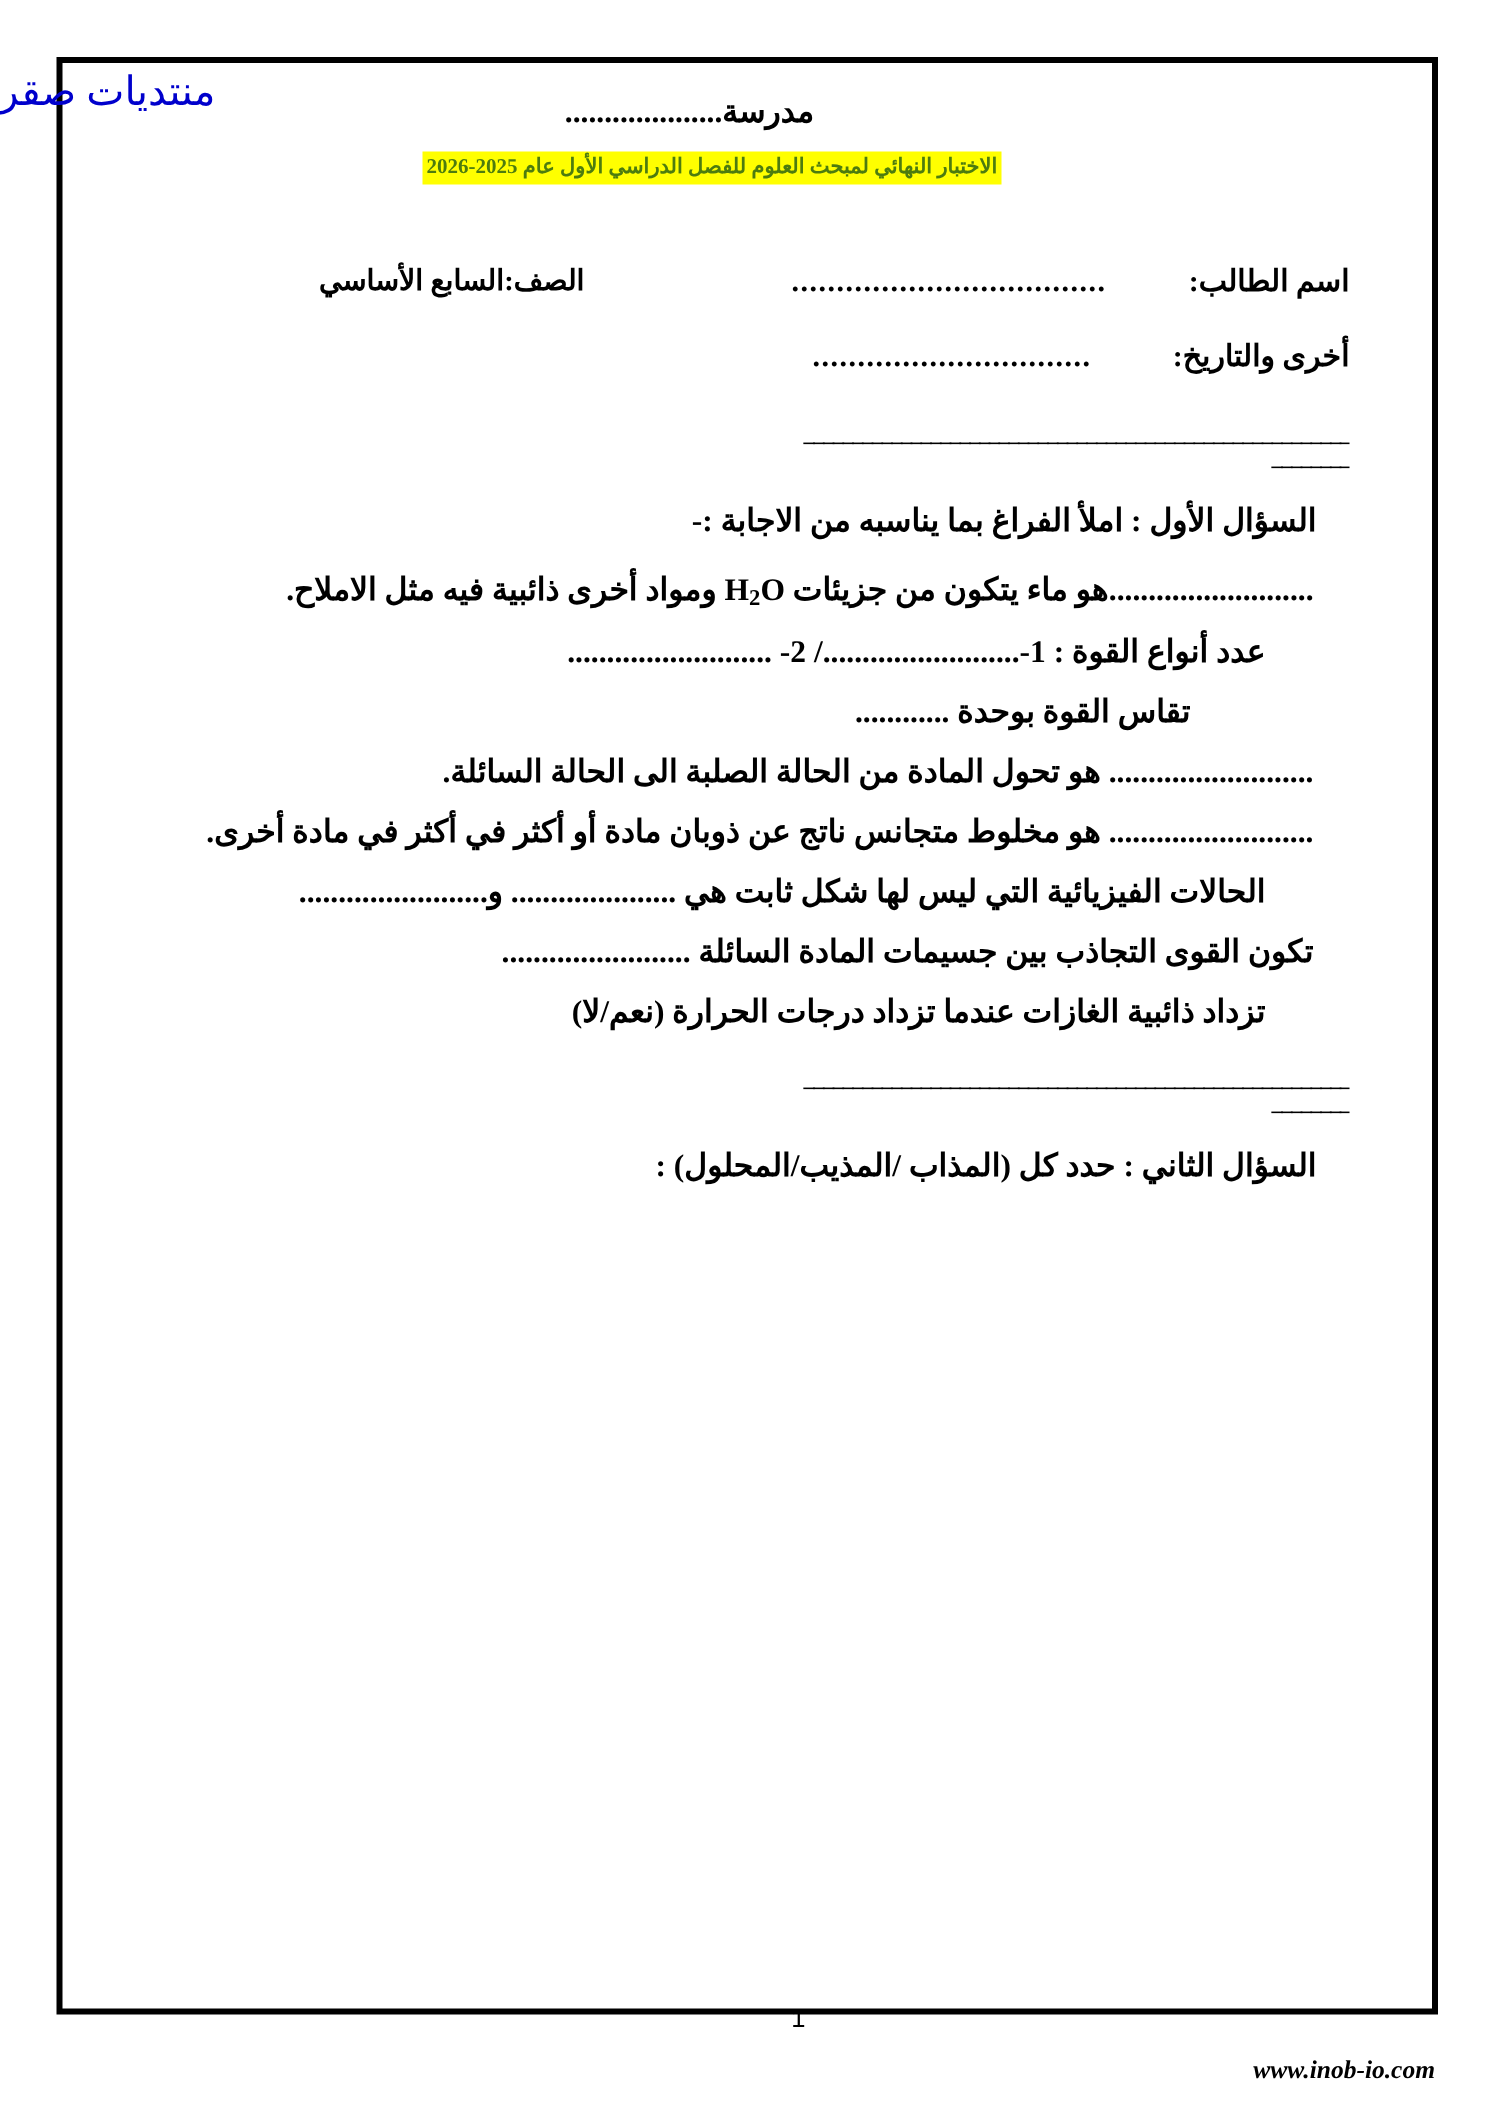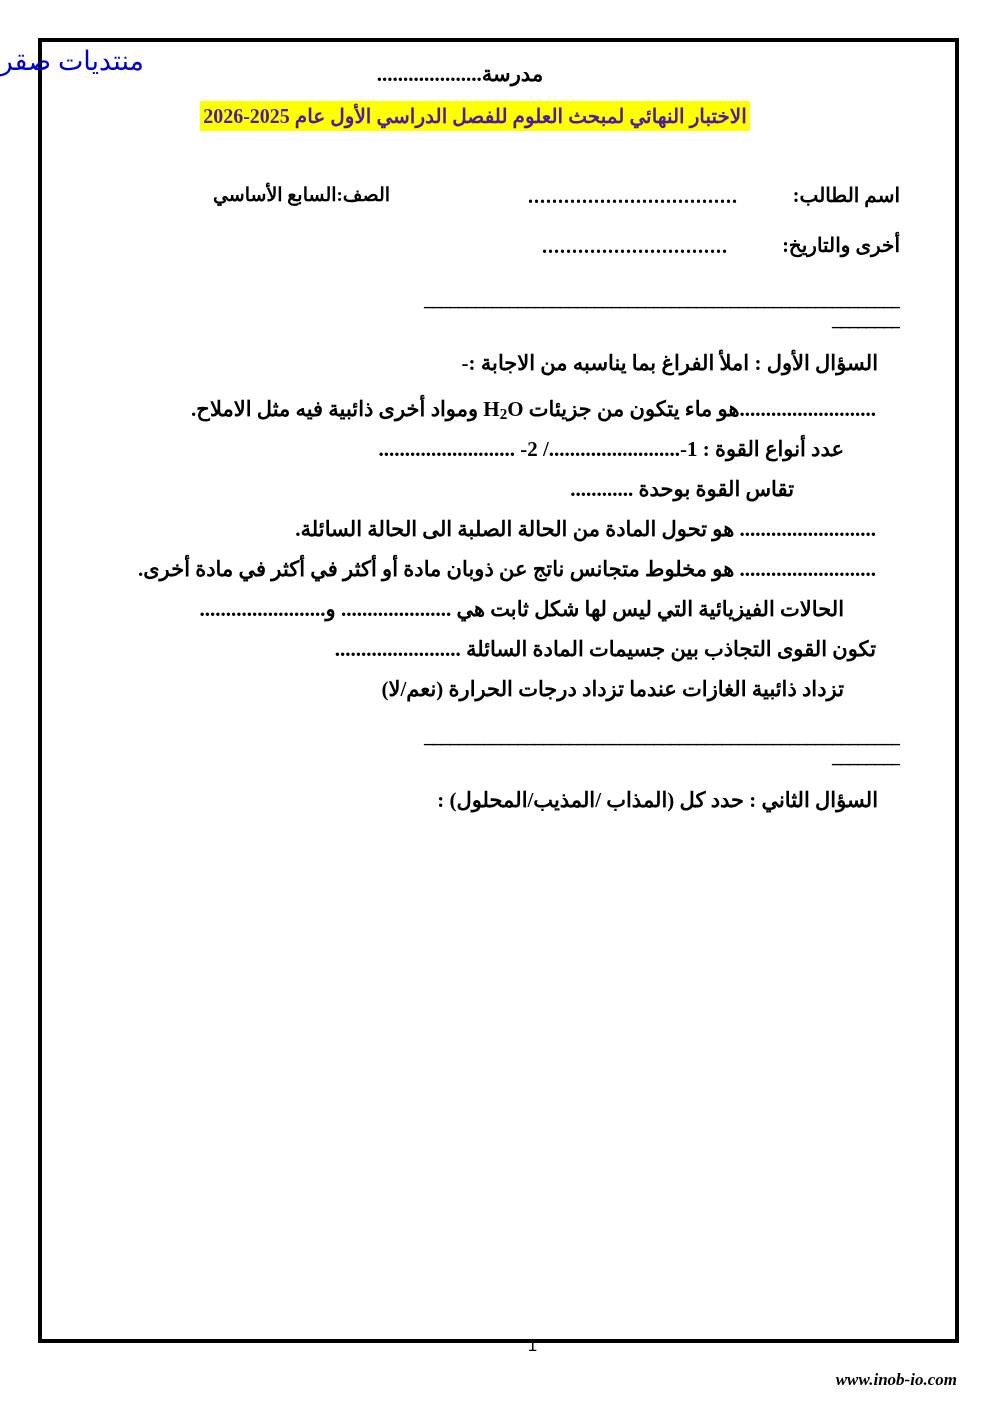--- a/index.html
+++ b/index.html
@@ -72,22 +72,22 @@
   }
 
   .exam-title-wrap {
     text-align: center;
     margin: 0 0 52px 0;
     padding-right: 10px;
   }
   .exam-title {
     display: inline-block;
     background: #FFFF00;
-    color: #4c1d95;
-    font-size: 20px;
+    color: #4d7c0f;
+    font-size: 14px;
     font-weight: bold;
     line-height: 1.4;
     padding: 1px 3px;
     direction: rtl;
     unicode-bidi: plaintext;
   }
 
   .info-row {
     position: relative;
     font-size: 20px;
@@ -112,21 +112,21 @@
   .info-date-dots { right: 172px; }
   .info-grade {
     position: absolute;
     right: 510px;
     top: 0;
     white-space: nowrap;
     font-size: 19px;
   }
 
   .rule {
-    font-size: 19px;
+    font-size: 15px;
     font-weight: bold;
     line-height: 0.95;
     letter-spacing: -1px;
     white-space: nowrap;
     overflow: hidden;
     direction: ltr;
     text-align: right;
     margin: 0;
   }
   .rule-long { margin-top: 22px; }

